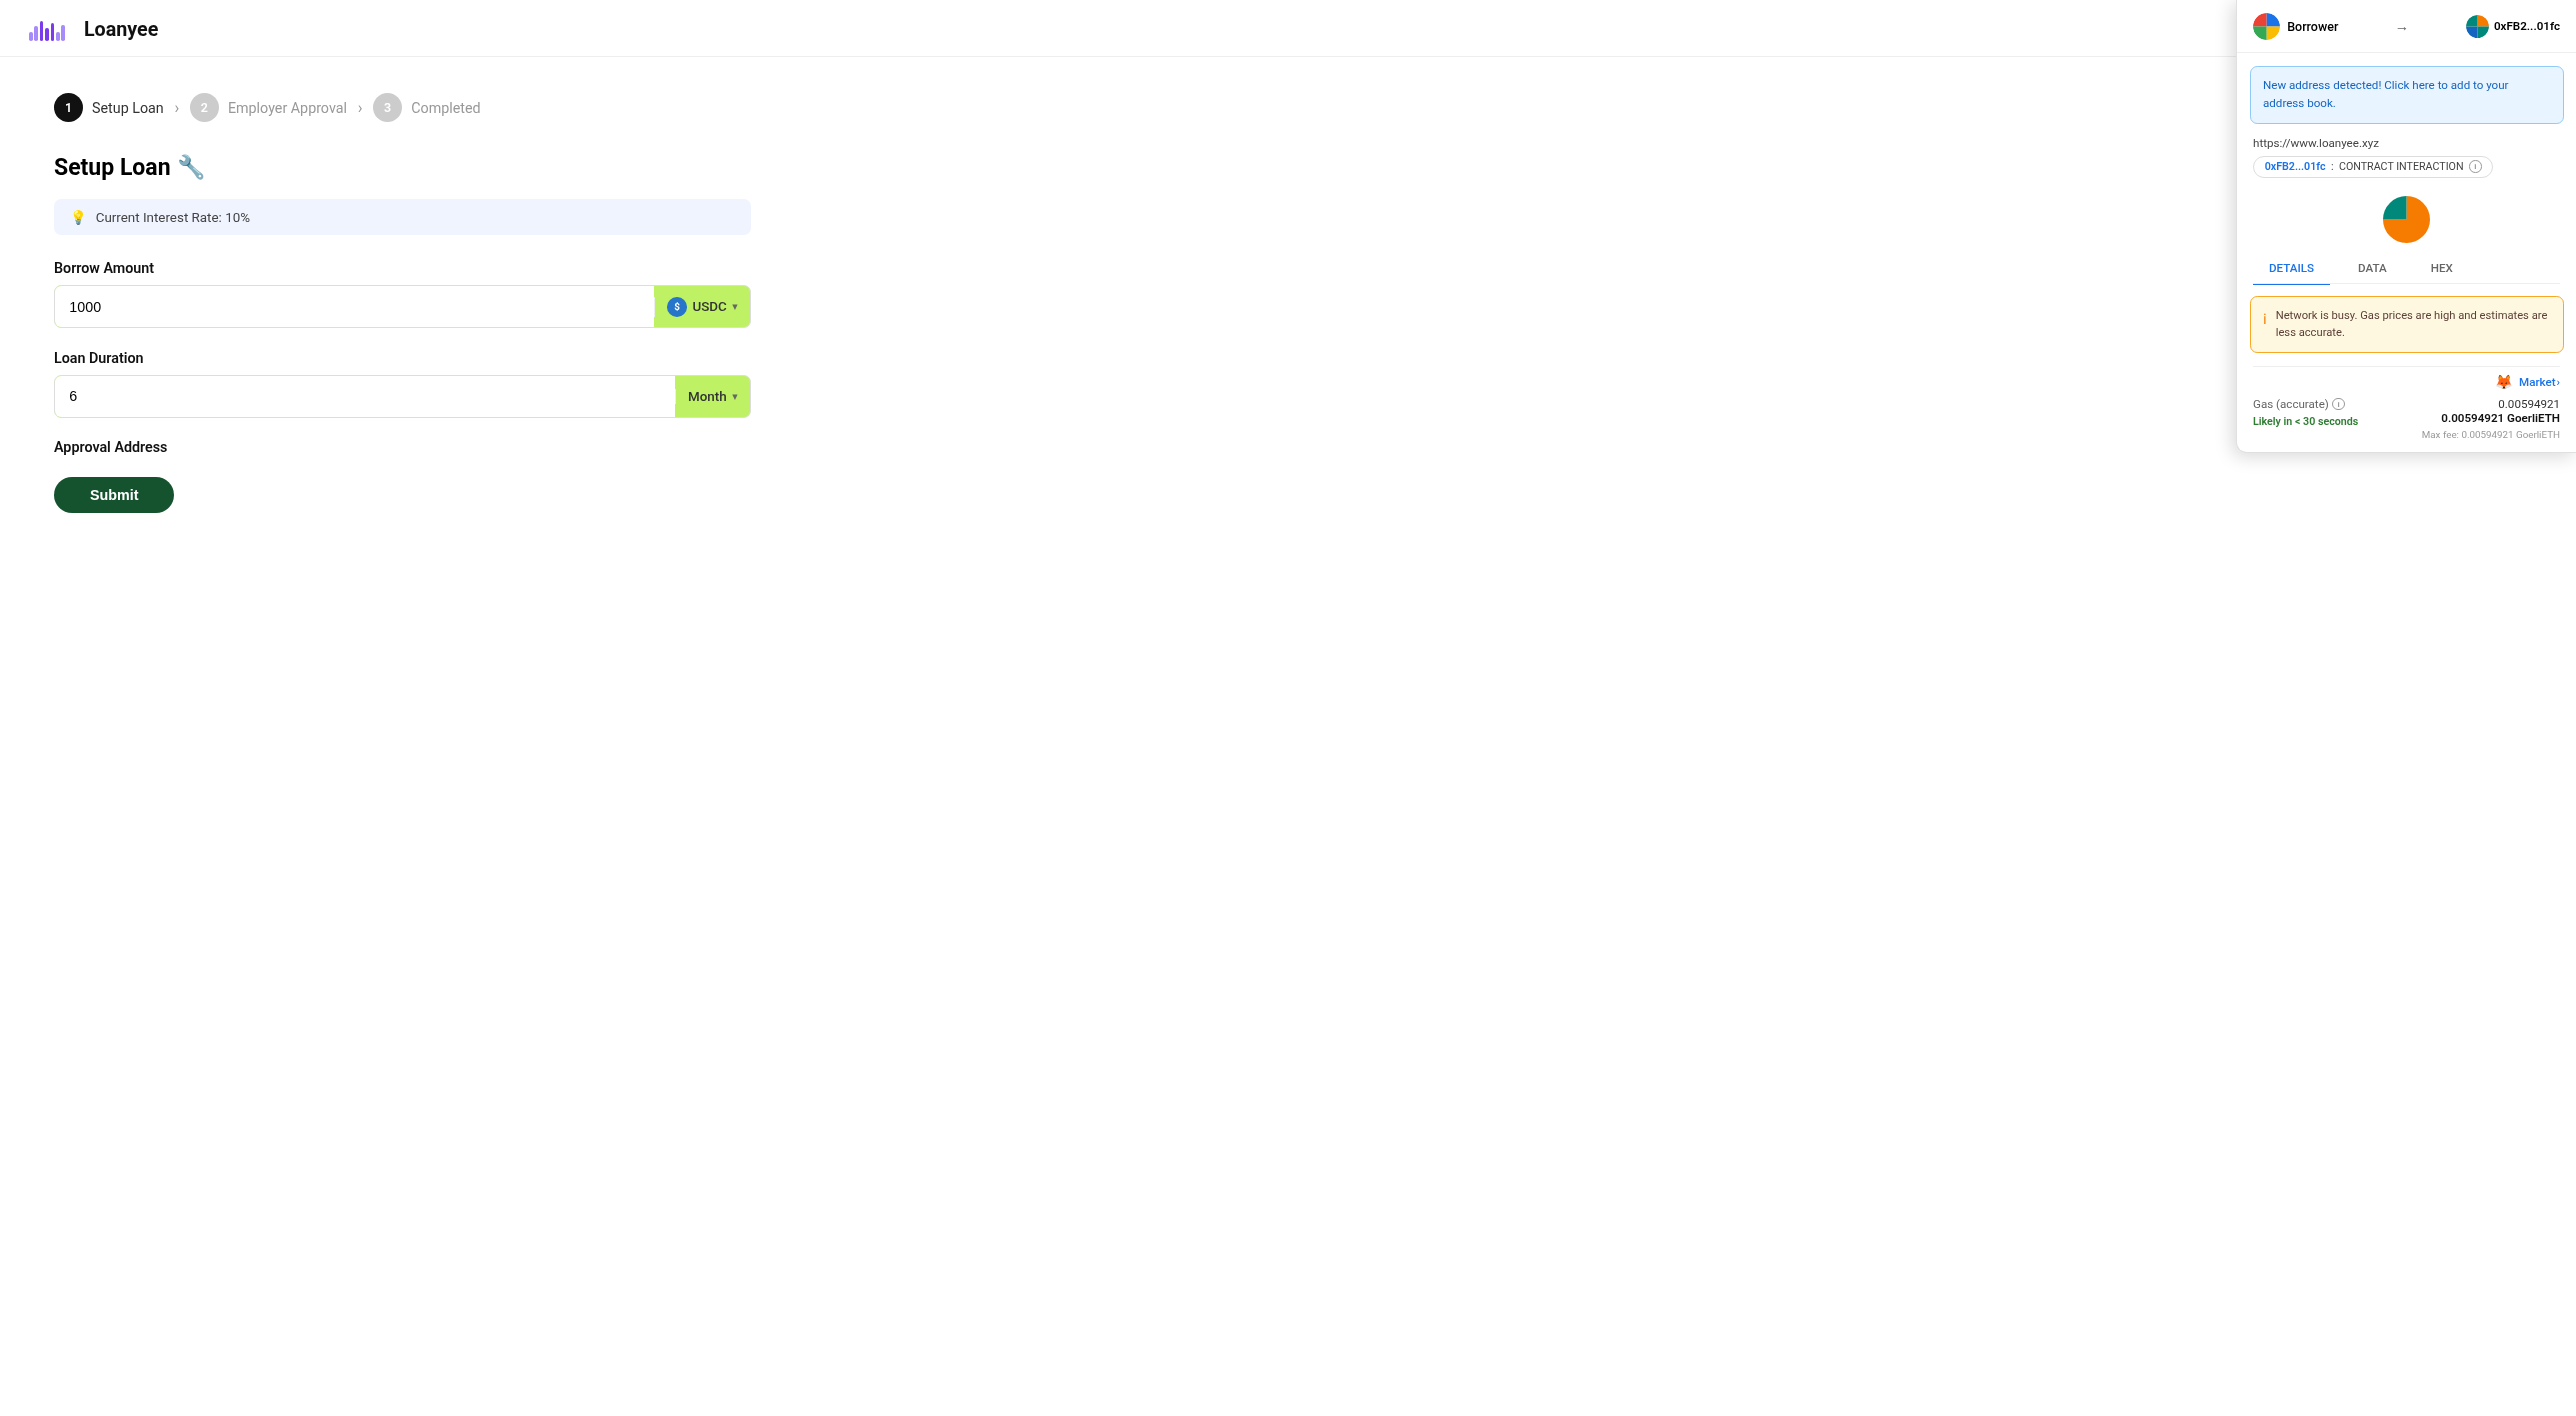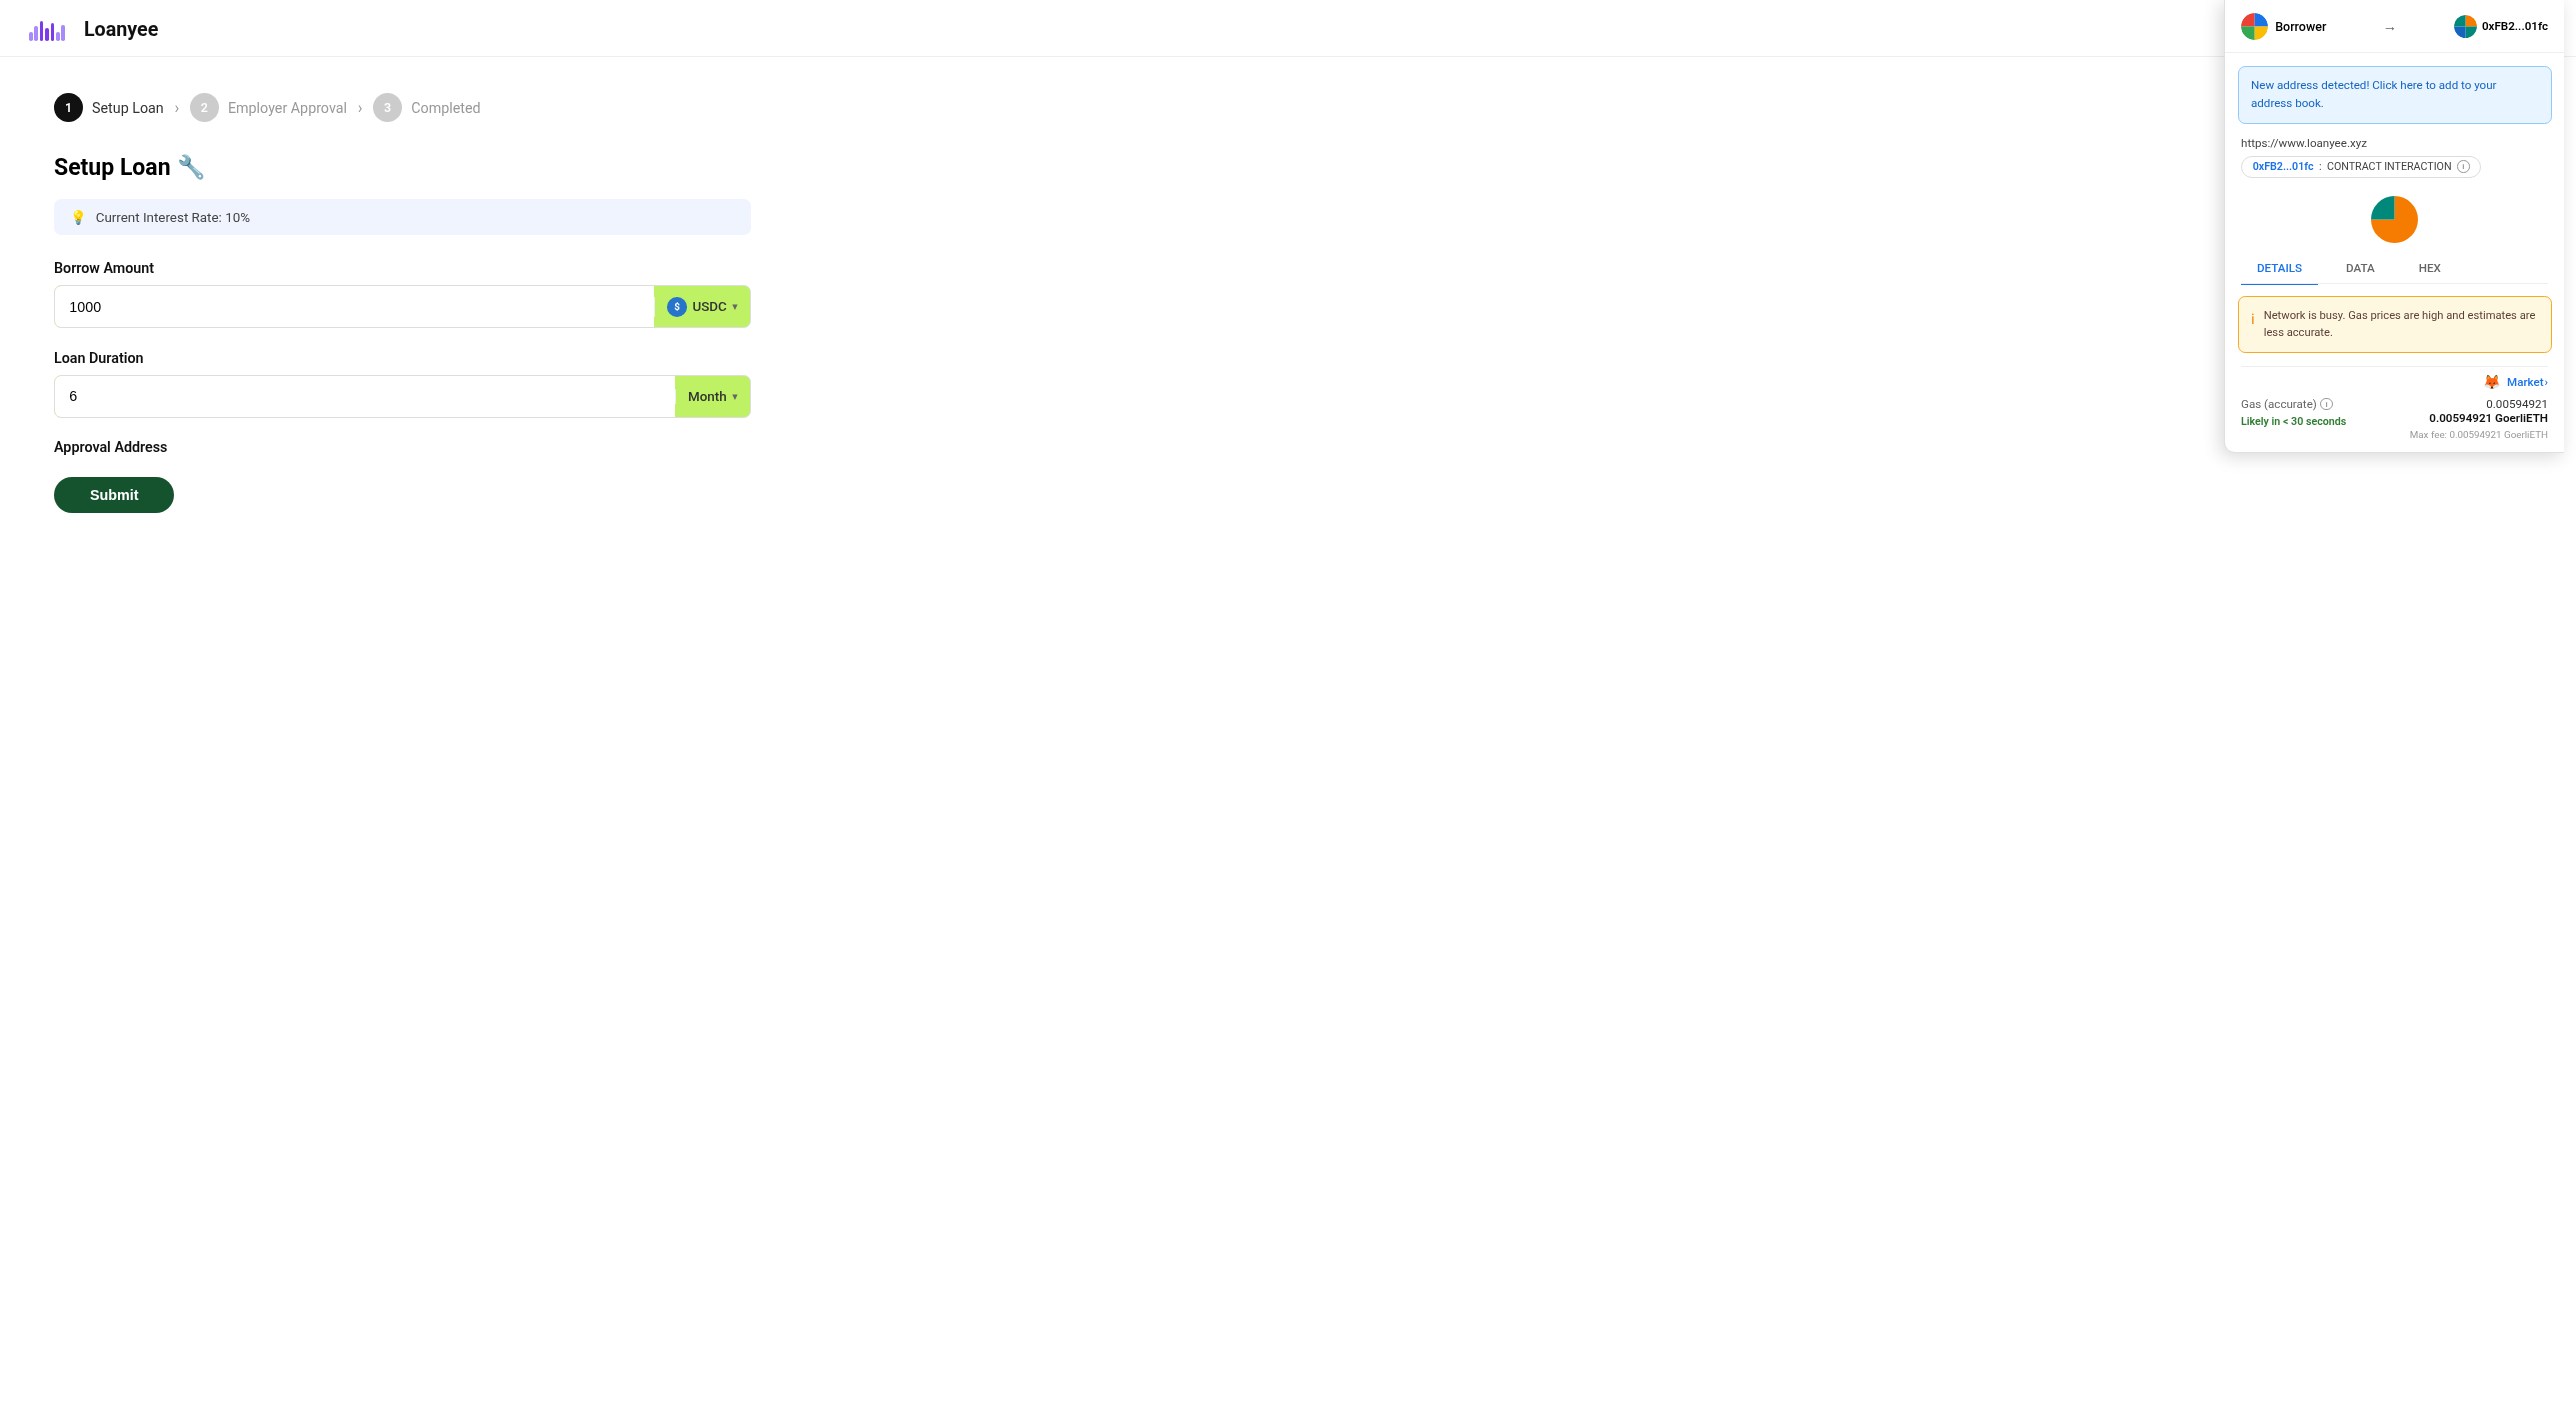--- a/index.html
+++ b/index.html
@@ -199,21 +199,21 @@
       font-weight: 600;
       cursor: pointer;
       display: block;
       margin-top: 9px;
     }
 
     
     .mm-popup {
       position: fixed;
       top: 0;
-      right: 12px;
+      right: 0;
       width: 340px;
       background: #fff;
       border-left: 0.9px solid #e0e0e0;
       border-bottom: 0.9px solid #e0e0e0;
       box-shadow: -3.6px 3.6px 18px rgba(0,0,0,0.15);
       border-radius: 0 0 0 10.7px;
       z-index: 1000;
       overflow: hidden;
     }
 

